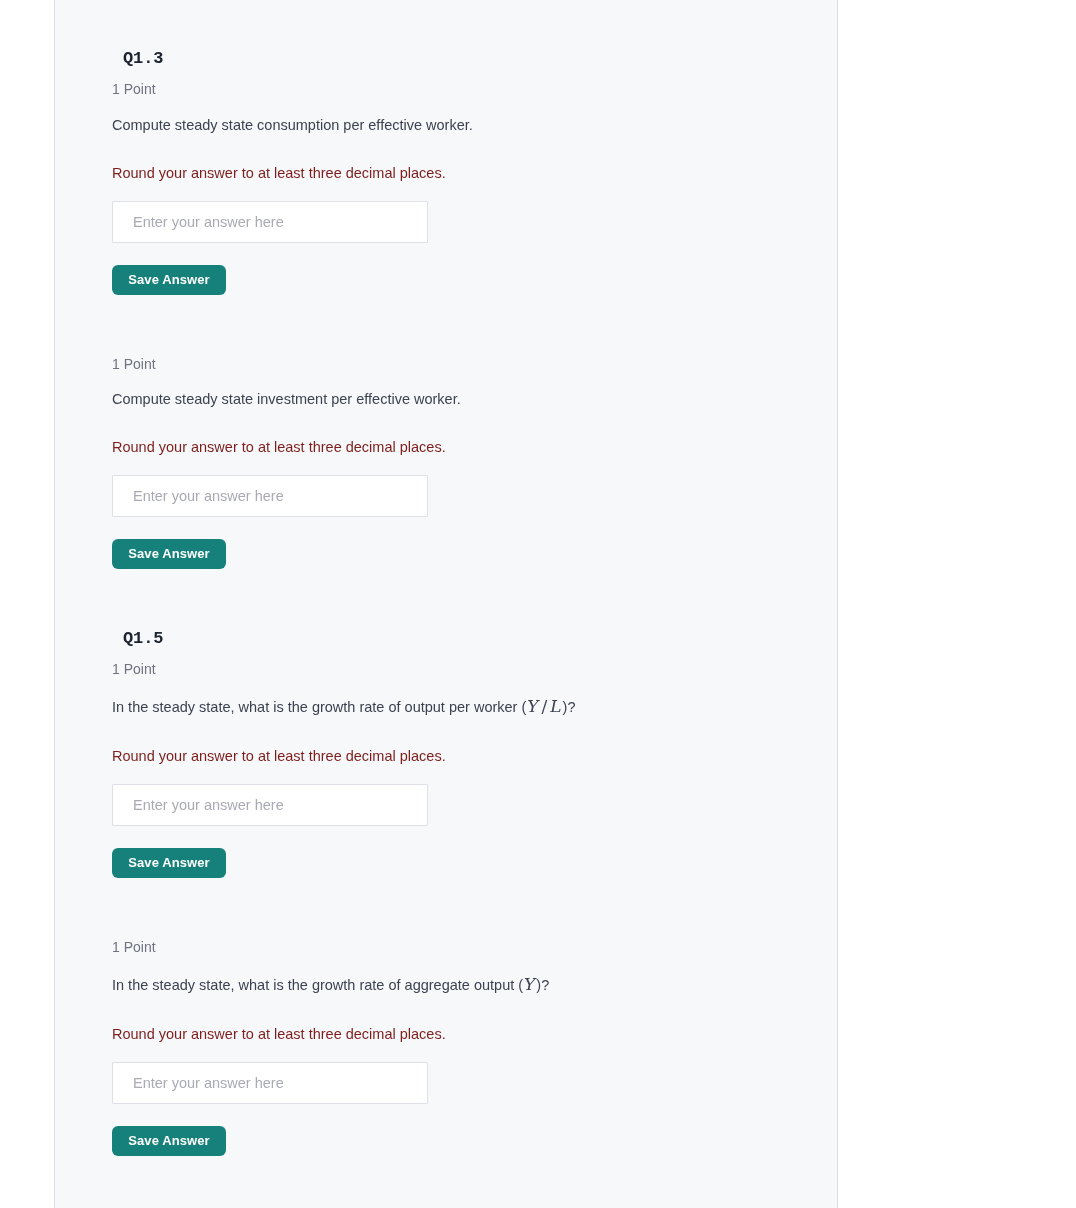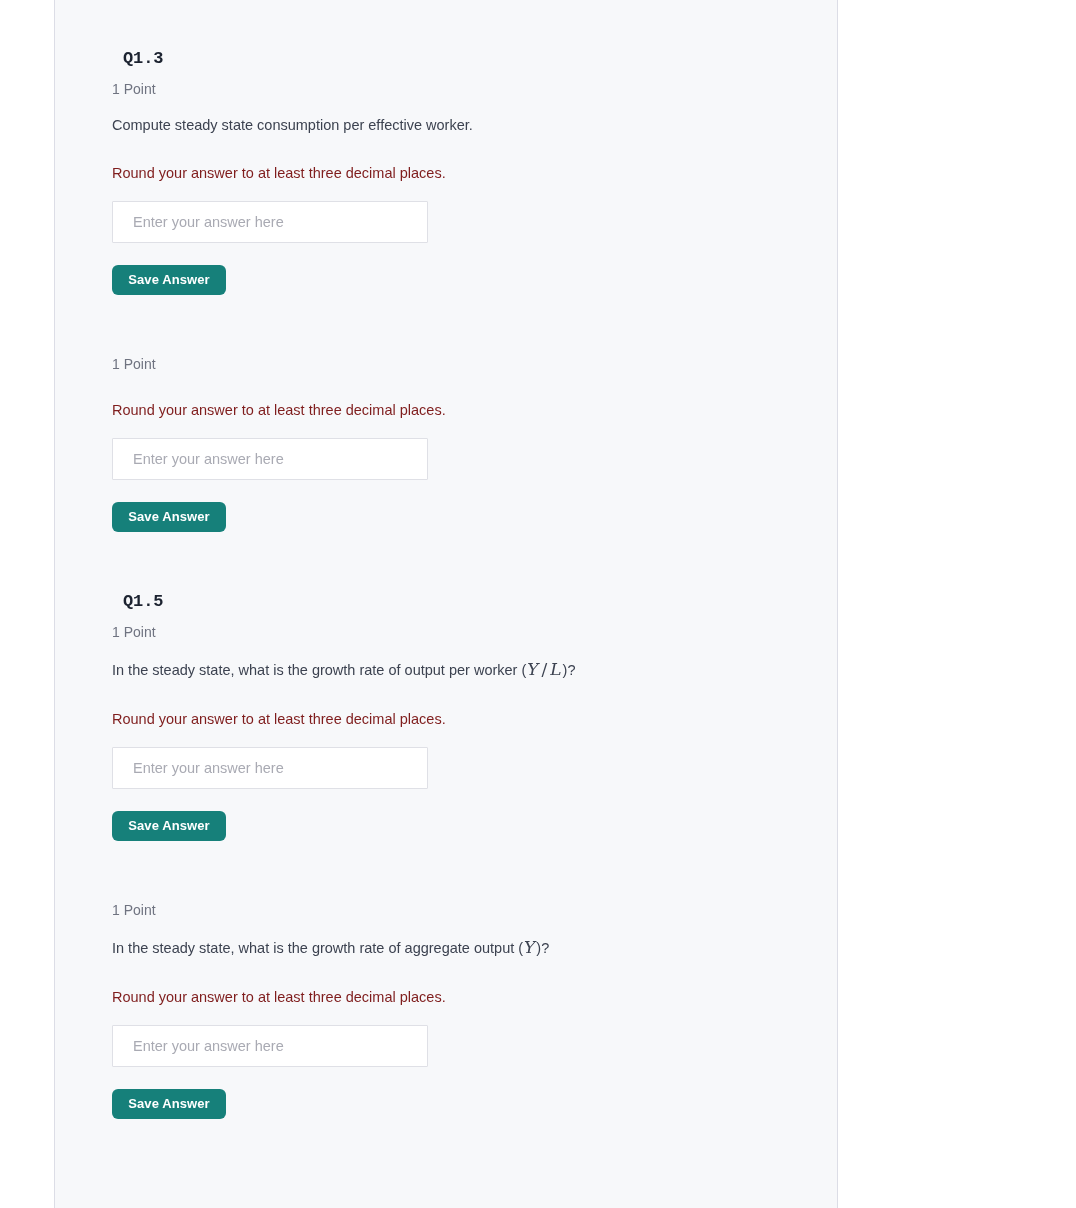--- a/index.html
+++ b/index.html
@@ -151,20 +151,21 @@
         <h2 class="q-header">Q1.3</h2>
         <div class="q-points">1 Point</div>
         <p class="q-prompt">Compute steady state consumption per effective worker.</p>
         <p class="q-instruction">Round your answer to at least three decimal places.</p>
         <input class="answer-input" type="text" placeholder="Enter your answer here" style="">
         <button class="save-button" type="button">Save Answer</button>
       </section>
 
       <section class="question" style="margin-top:60px;">
         <div class="q-points">1 Point</div>
+        <p class="q-prompt">Compute steady state investment per effective worker.</p>
         <p class="q-instruction">Round your answer to at least three decimal places.</p>
         <input class="answer-input" type="text" placeholder="Enter your answer here" style="">
         <button class="save-button" type="button">Save Answer</button>
       </section>
 
       <section class="question" style="margin-top:60px;">
         <h2 class="q-header">Q1.5</h2>
         <div class="q-points">1 Point</div>
         <p class="q-prompt"><span>In the steady state, what is the growth rate of output per worker (</span><span class="mathv">Y</span><span class="mathslash">/</span><span class="mathv">L</span><span>)?</span></p>
         <p class="q-instruction">Round your answer to at least three decimal places.</p>

